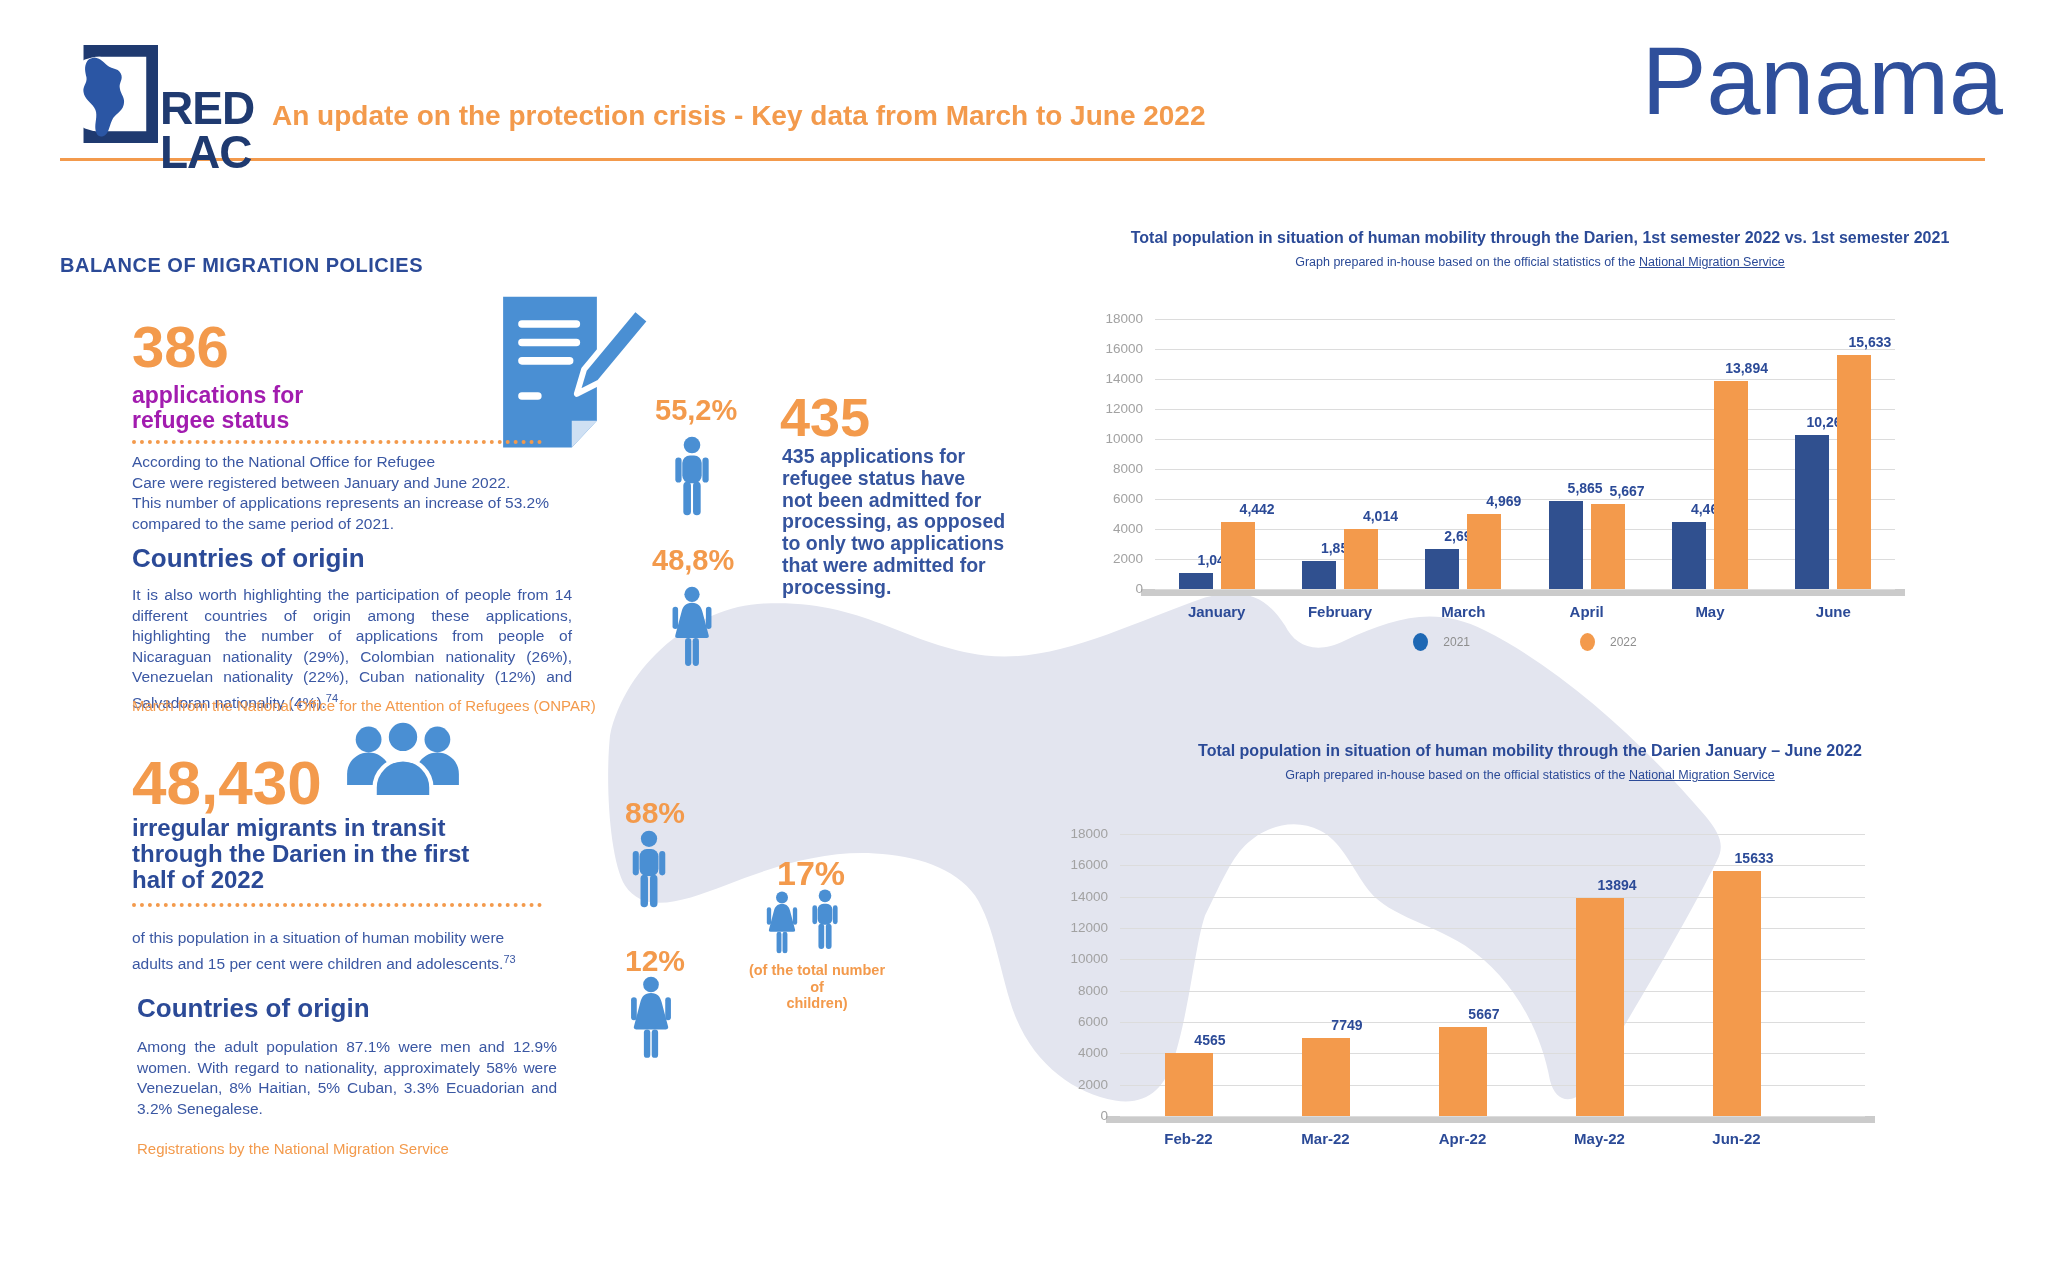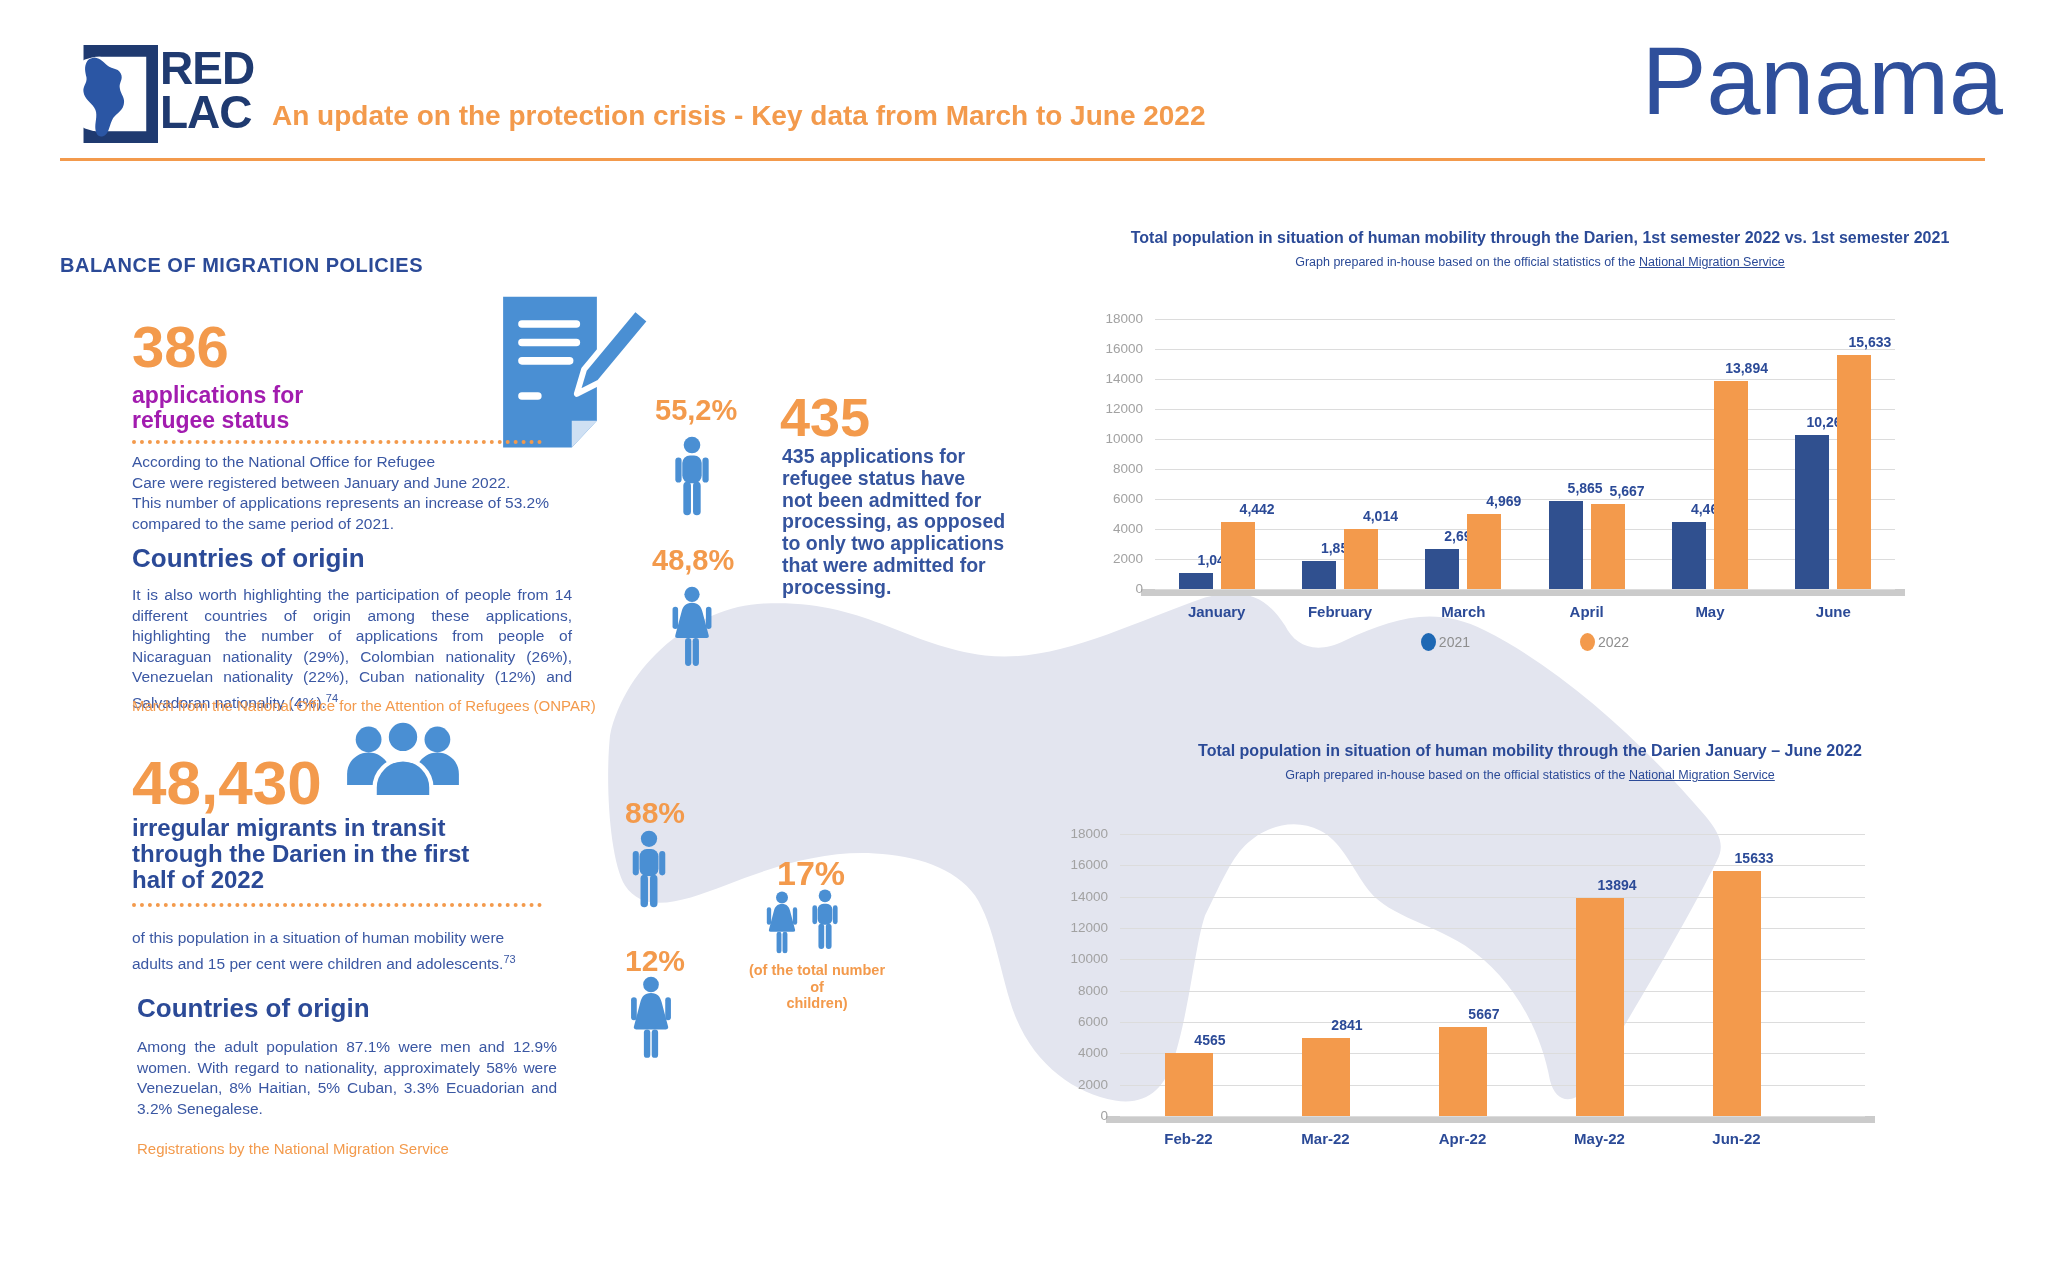--- a/index.html
+++ b/index.html
@@ -58,21 +58,21 @@
          font-size:13.5px;color:#A2A2A2;}
   .cols{position:absolute;left:0;top:0;bottom:0;display:flex;}
   .col{flex:1;position:relative;}
   .bar{position:absolute;bottom:0;}
   .vlabel{position:absolute;width:74px;text-align:right;font-size:14px;font-weight:600;color:#2B4A97;}
   .xlabel{position:absolute;top:100%;margin-top:14px;width:100%;text-align:center;
           font-size:15px;font-weight:600;color:#2B4A97;}
   .baseline{position:absolute;height:7px;background:#CBCBCB;left:-14px;right:-10px;bottom:-7px;}
   .legend{position:absolute;top:calc(100% + 44px);left:0;right:0;display:flex;
           justify-content:center;gap:110px;}
-  .legend-item{display:flex;align-items:center;gap:3px;font-size:14px;color:#8E8E8E;text-align:center;}
+  .legend-item{display:flex;align-items:center;gap:15px;font-size:12px;color:#8E8E8E;text-align:center;}
   .legend-dot{width:15px;height:18px;border-radius:50%;}
 </style>
 </head>
 <body>
 
 <div class="canvas">
 
   <svg class="abs" style="left:605px;top:583px;z-index:0;" width="1120" height="525" viewBox="0 0 1120 520">
     <path fill="#E3E5EF" d="M5,150 C20,80 90,20 160,18 C260,14 300,60 380,70 C450,78 520,40 600,12
       C640,2 660,10 680,40 C690,60 710,70 740,55 C790,32 830,20 880,45 C960,85 1040,160 1100,230
@@ -83,21 +83,21 @@
       C350,282 310,270 270,268 C220,265 170,280 120,300 C80,315 40,330 20,300 C5,275 0,200 5,150 Z"></path>
   </svg>
 
   <svg class="abs" style="left:60px;top:44px;z-index:2;" width="98" height="100" viewBox="0 0 100 100">
     <rect x="30" y="6" width="64" height="88" fill="none" stroke="#1F3A70" stroke-width="12"></rect>
     <circle cx="40" cy="50" r="38" fill="#ffffff"></circle>
     <path fill="#2B56A4" d="M28 16 c6,-6 14,-2 18,3 c5,6 13,4 16,10 c3,6 -2,9 -1,15 c1,7 6,10 4,17
       c-2,8 -9,9 -12,16 c-3,6 -3,14 -9,16 c-5,2 -8,-3 -8,-9 c0,-7 3,-14 -1,-20 c-4,-6 -10,-9 -11,-16
       c-1,-6 4,-9 3,-15 c-1,-5 -3,-11 1,-17 z"></path>
   </svg>
-  <div class="abs logo-text" style="z-index:2;">
+  <div class="abs logo-text" style="z-index:2;margin-top:40px;">
     <div>RED</div>
     <div>LAC</div>
   </div>
   <div class="abs hdr-subtitle">An update on the protection crisis - Key data from March to June 2022</div>
   <div class="abs country">Panama</div>
   <div class="abs hdr-rule"></div>
 
   <div class="abs section-title" style="z-index:1;">BALANCE OF MIGRATION POLICIES</div>
 
   <div class="abs big-num stat1-num" style="z-index:1;">386</div>
@@ -308,21 +308,21 @@
         <div class="gridline" style="top: 0px;"></div>
         <div class="ytick" style="top: -8px;">18000</div>
         <div class="cols" style="right: 60px;">
           <div class="col">
             <div class="bar" style="height: 63px; width: 48px; background: rgb(243, 154, 76); left: calc(50% - 24px);"></div>
             <div class="vlabel" style="bottom: 68px; left: calc(50% - 37px);">4565</div>
             <div class="xlabel">Feb-22</div>
           </div>
           <div class="col">
             <div class="bar" style="height: 78px; width: 48px; background: rgb(243, 154, 76); left: calc(50% - 24px);"></div>
-            <div class="vlabel" style="bottom: 83px; left: calc(50% - 37px);">2841</div>
+            <div class="vlabel" style="bottom: 83px; left: calc(50% - 37px);">7749</div>
             <div class="xlabel">Mar-22</div>
           </div>
           <div class="col">
             <div class="bar" style="height: 89px; width: 48px; background: rgb(243, 154, 76); left: calc(50% - 24px);"></div>
             <div class="vlabel" style="bottom: 94px; left: calc(50% - 37px);">5667</div>
             <div class="xlabel">Apr-22</div>
           </div>
           <div class="col">
             <div class="bar" style="height: 218px; width: 48px; background: rgb(243, 154, 76); left: calc(50% - 24px);"></div>
             <div class="vlabel" style="bottom: 223px; left: calc(50% - 37px);">13894</div>

